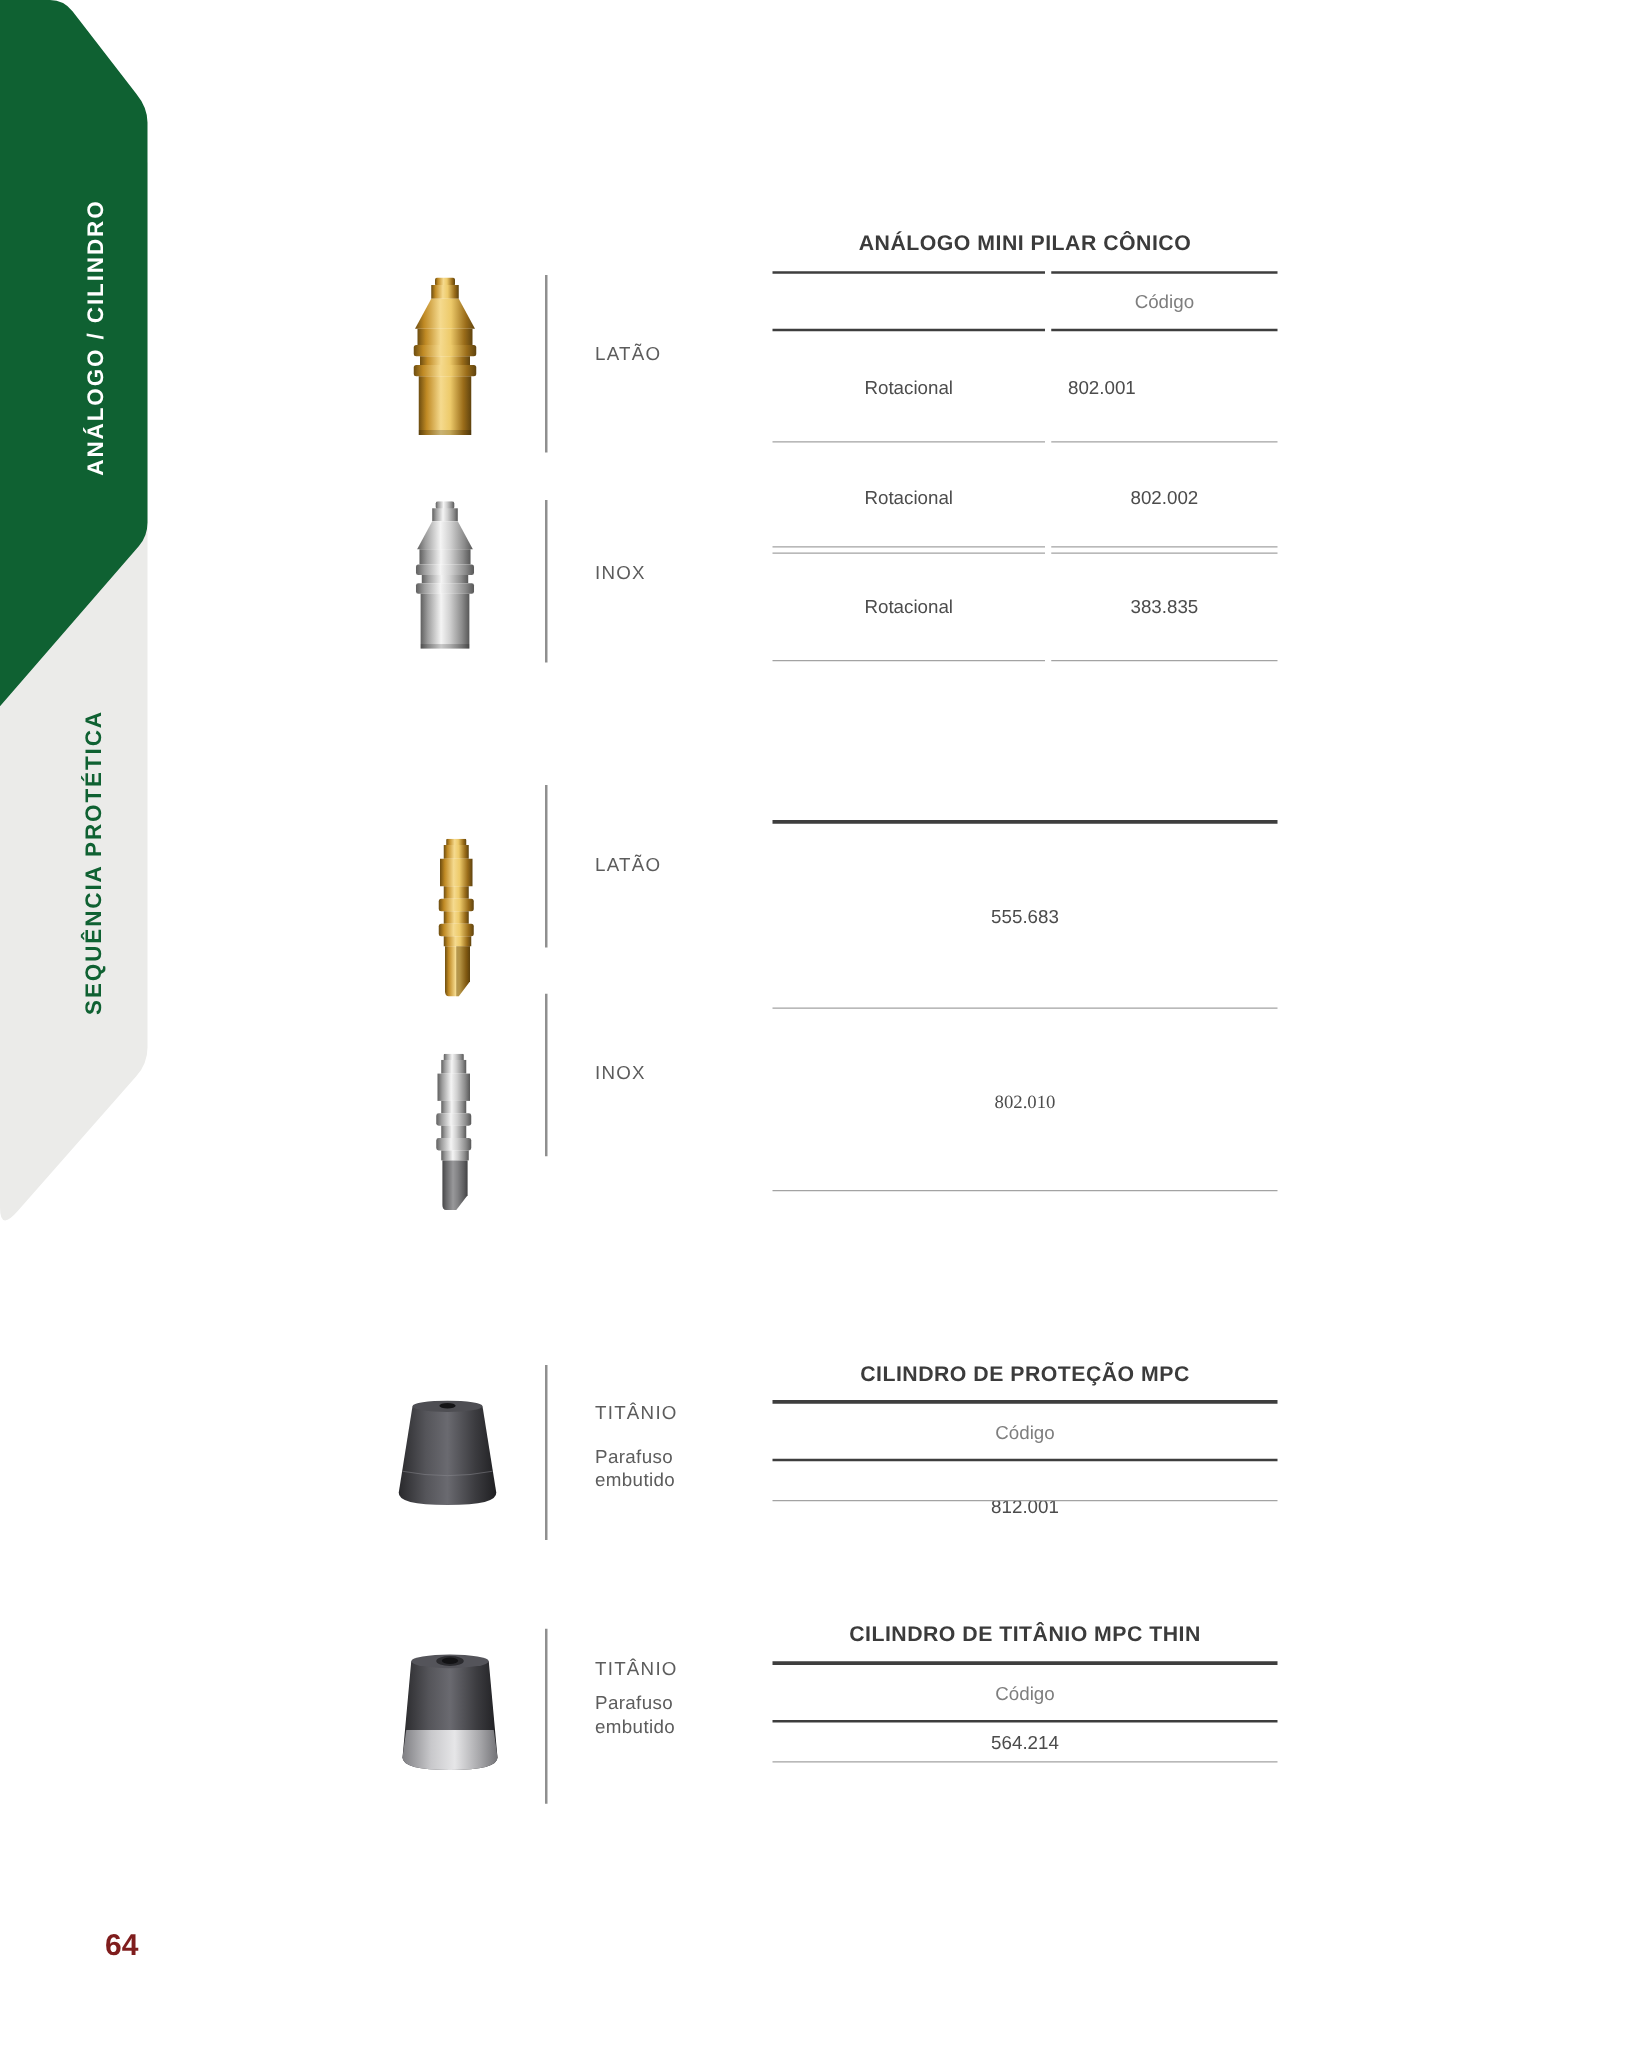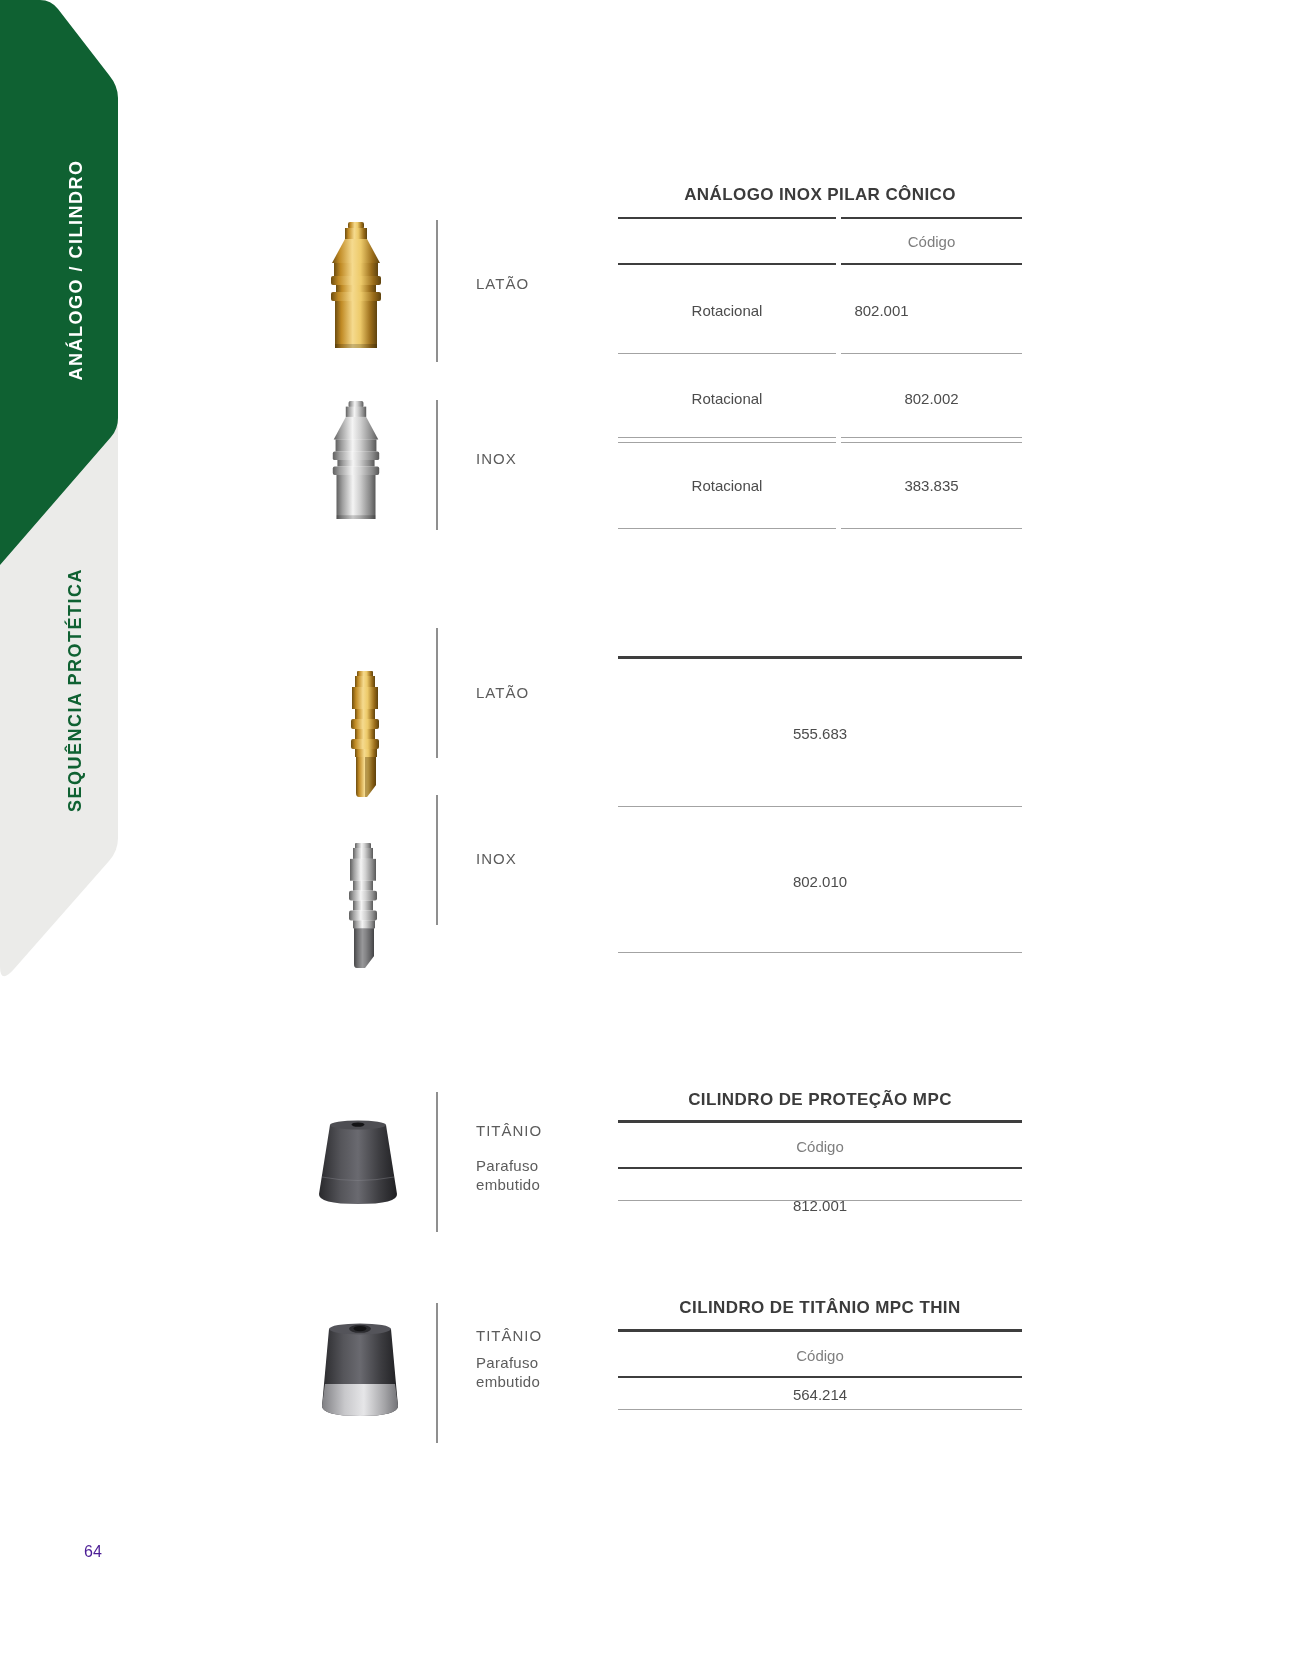--- a/index.html
+++ b/index.html
@@ -28,21 +28,21 @@
   .hline.dark{background:#3e3e3e;height:2px;}
   .hline.thick{background:#3e3e3e;height:3px;}
   .vdivider{position:absolute;width:1.5px;background:#8f8f8f;}
   .mat-label{
     position:absolute;font-size:15px;color:#5c5c5c;letter-spacing:1px;line-height:19px;
   }
   .note-label{
     position:absolute;font-size:15px;color:#5c5c5c;letter-spacing:0.3px;line-height:19px;
   }
   .fig{position:absolute;}
-  .page-num{position:absolute;font-size:16px;color:#4c1d95;}
+  .page-num{position:absolute;font-size:24px;color:#7f1d1d;font-weight:bold;}
 </style>
 </head>
 <body>
 
 <div class="page">
 
   <svg class="abs" style="left:0;top:0;" width="130" height="1010" viewBox="0 0 130 1010">
     <path d="M0,130 L118,130 L118,838 Q118,851 109,861 L14,969 Q0,985 0,966 Z" fill="#ebebe9"></path>
     <path d="M0,0 L40,0 Q51,0 58,9 L109,75 Q118,86 118,98 L118,418 Q118,429 111,437 L0,565 Z" fill="#0f6132"></path>
   </svg>
@@ -102,21 +102,21 @@
         <rect x="3" y="70" width="50" height="9" rx="2"></rect>
         <rect x="7" y="79" width="42" height="47"></rect>
       </g>
       <rect x="7" y="122" width="42" height="4" fill="rgba(0,0,0,0.18)"></rect>
     </svg>
   </div>
 
   <div class="vdivider" style="left:436px;top:400px;height:130px;"></div>
   <div class="mat-label" style="left:476px;top:449px;">INOX</div>
 
-  <div class="tbl-title" style="left:618px;top:184px;width:404px;">ANÁLOGO INOX PILAR CÔNICO</div>
+  <div class="tbl-title" style="left:618px;top:184px;width:404px;">ANÁLOGO MINI PILAR CÔNICO</div>
   <div class="hline dark" style="left:618px;top:217px;width:218px;"></div>
   <div class="hline dark" style="left:841px;top:217px;width:181px;"></div>
 
   <div class="cell hdr" style="left:841px;top:232px;width:181px;">Código</div>
   <div class="hline dark" style="left:618px;top:263px;width:218px;"></div>
   <div class="hline dark" style="left:841px;top:263px;width:181px;"></div>
 
   <div class="cell" style="left:618px;top:301px;width:218px;">Rotacional</div>
   <div class="cell" style="left:791px;top:301px;width:181px;">802.001</div>
   <div class="hline" style="left:618px;top:353px;width:218px;"></div>
@@ -172,21 +172,21 @@
   </div>
 
   <div class="vdivider" style="left:436px;top:795px;height:130px;"></div>
   <div class="mat-label" style="left:476px;top:849px;">INOX</div>
 
   <div class="hline thick" style="left:618px;top:656px;width:404px;"></div>
 
   <div class="cell" style="left:618px;top:724px;width:404px;">555.683</div>
   <div class="hline" style="left:618px;top:806px;width:404px;"></div>
 
-  <div class="cell" style="left:618px;top:872px;width:404px;">802.010</div>
+  <div class="cell" style="left:618px;top:872px;width:404px;font-family:Liberation Serif, serif;">802.010</div>
   <div class="hline" style="left:618px;top:952px;width:404px;"></div>
 
   <div class="fig" style="left:318px;top:1120px;">
     <svg width="80" height="84" viewBox="0 0 80 84">
       <defs>
         <linearGradient id="gDark" x1="0" y1="0" x2="1" y2="0">
           <stop offset="0" stop-color="#29292c"></stop>
             <stop offset="0.28" stop-color="#55555a"></stop>
           <stop offset="0.5" stop-color="#6a6a70"></stop>
             <stop offset="0.78" stop-color="#3c3c40"></stop>

